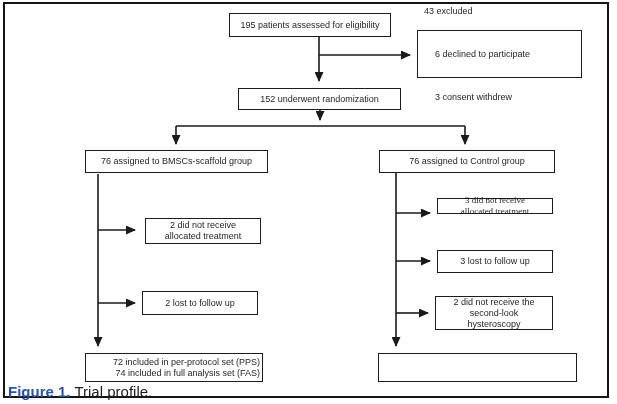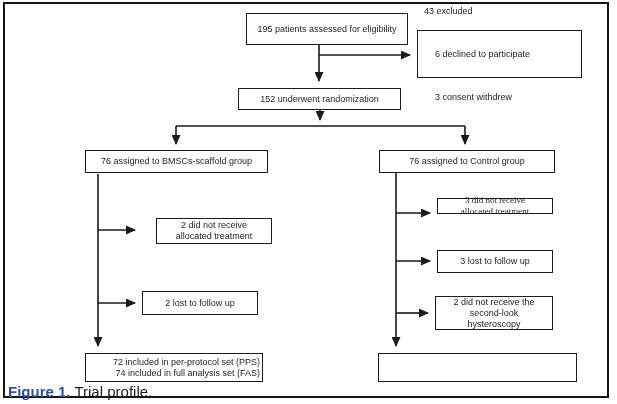--- a/index.html
+++ b/index.html
@@ -39,21 +39,21 @@
     <path d="M98,174 V346" marker-end="url(#ah)"></path>
     <path d="M98,230 H135" marker-end="url(#ah)"></path>
     <path d="M98,303 H135" marker-end="url(#ah)"></path>
     <path d="M396,172 V346" marker-end="url(#ah)"></path>
     <path d="M396,213 H430" marker-end="url(#ah)"></path>
     <path d="M396,261 H430" marker-end="url(#ah)"></path>
     <path d="M396,313 H428" marker-end="url(#ah)"></path>
   </g>
 </svg>
 
-<div class="box" style="left:246px;top:13px;width:162px;height:32px;">
+<div class="box" style="left:229px;top:13px;width:162px;height:24px;">
   <div>195 patients assessed for eligibility</div>
 </div>
 
 <div class="box left-align" style="left:417px;top:30px;width:165px;height:48px;gap:32px;">
   <div>43 excluded</div>
   <div class="indent">6 declined to participate</div>
   <div class="indent">3 consent withdrew</div>
 </div>
 
 <div class="box" style="left:238px;top:88px;width:163px;height:22px;">
@@ -61,21 +61,21 @@
 </div>
 
 <div class="box" style="left:85px;top:150px;width:183px;height:23px;">
   <div>76 assigned to BMSCs-scaffold group</div>
 </div>
 
 <div class="box" style="left:379px;top:150px;width:176px;height:23px;">
   <div>76 assigned to Control group</div>
 </div>
 
-<div class="box" style="left:156px;top:218px;width:116px;height:26px;">
+<div class="box" style="left:145px;top:218px;width:116px;height:26px;">
   <div>2 did not receive</div>
   <div>allocated treatment</div>
 </div>
 
 <div class="box" style="left:142px;top:291px;width:116px;height:24px;">
   <div>2 lost to follow up</div>
 </div>
 
 <div class="box" style="left:437px;top:198px;width:116px;height:16px;font-family:Liberation Serif, serif;">
   <div>3 did not receive</div>

